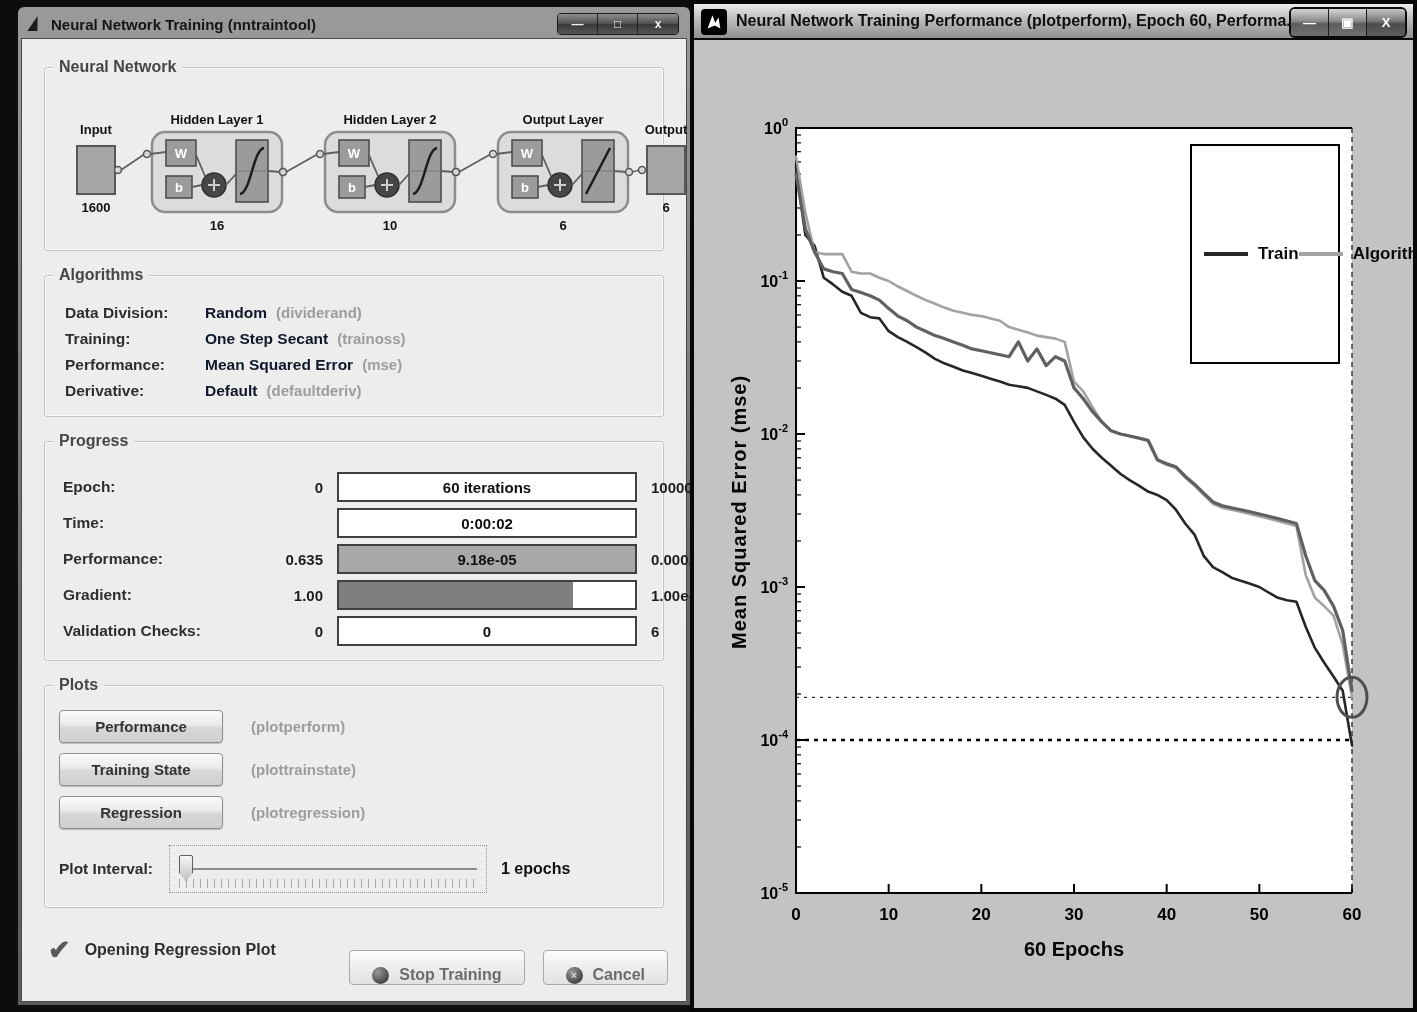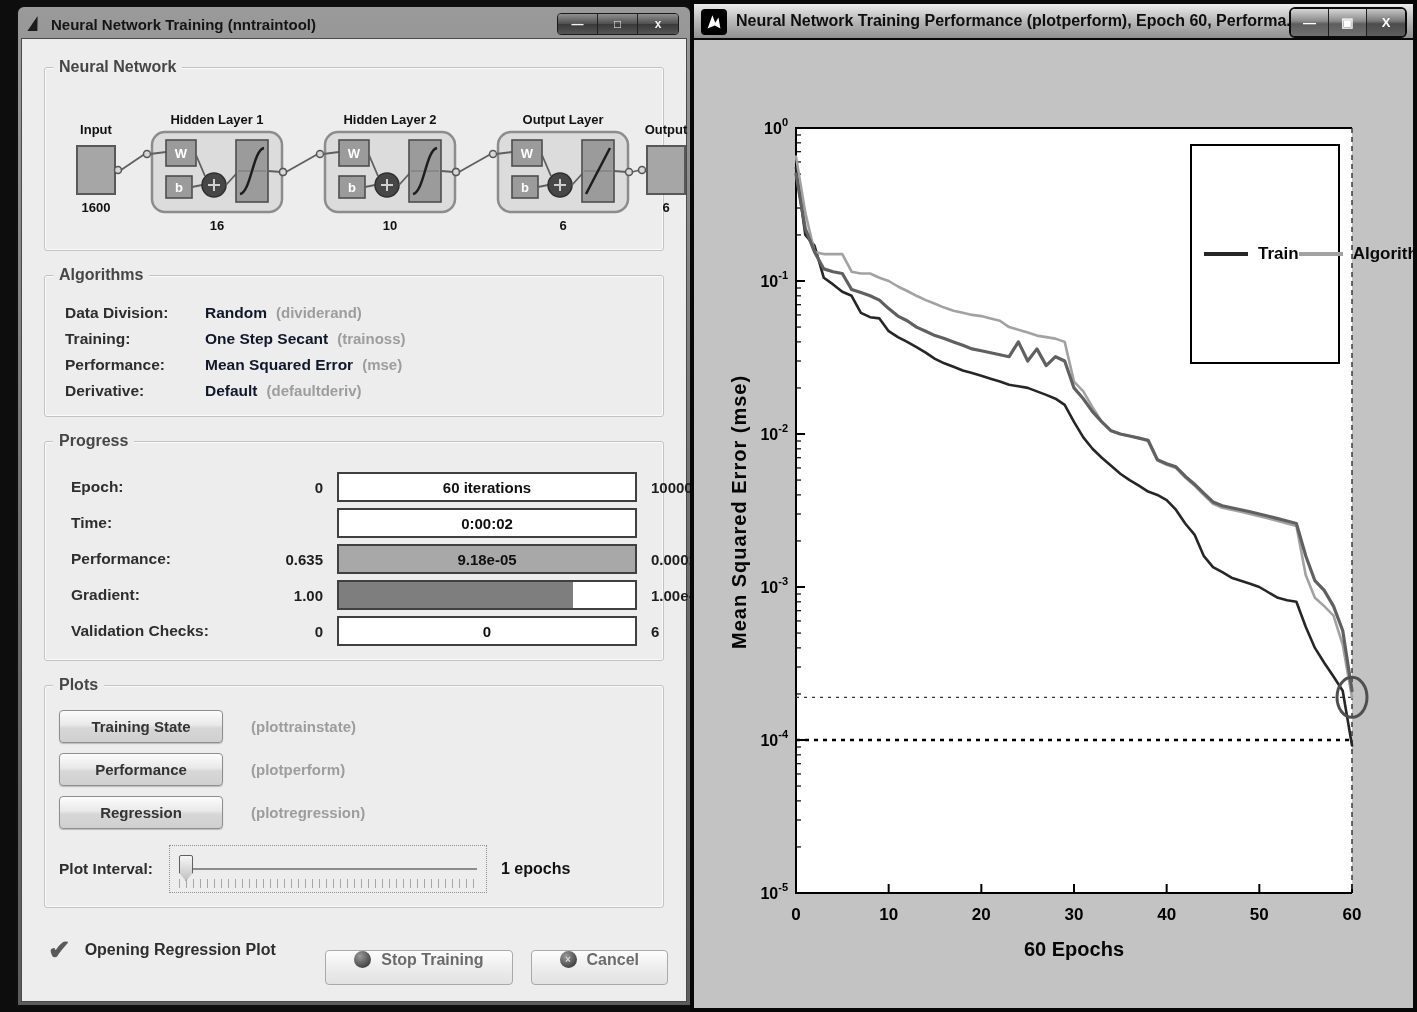--- a/index.html
+++ b/index.html
@@ -35,21 +35,21 @@
 
   
   #alg-rows { display:grid; grid-template-columns:140px 1fr; row-gap:8px; padding:4px 8px 6px 8px; }
   .alg-label { font-size:15.5px; font-weight:bold; color:#2e2e2e; }
   .alg-value { font-size:15.5px; font-weight:bold; color:#0f172a; }
   .alg-code  { font-size:15px; font-weight:bold; color:#9d9d9d; margin-left:9px; }
 
   
   #prog-rows { display:grid; grid-template-columns:192px 54px 300px 1fr;
                column-gap:14px; row-gap:6px; align-items:center; padding:6px 6px 4px 6px; }
-  .p-label { font-size:15.5px; font-weight:bold; color:#2e2e2e;margin-left:8px; }
+  .p-label { font-size:15.5px; font-weight:bold; color:#2e2e2e; }
   .p-min   { font-size:15px; font-weight:bold; color:#1d1d1d; text-align:right; }
   .p-max   { font-size:15px; font-weight:bold; color:#1d1d1d; }
   .p-bar   { position:relative; height:30px; border:2px solid #404040; background:#fff; }
   .p-fill  { position:absolute; left:0; top:0; bottom:0; }
   .p-text  { position:absolute; inset:0; display:flex; align-items:center; justify-content:center;
              font-size:15px; font-weight:bold; color:#101010; }
 
   
   .pb-row { display:flex; align-items:center; margin:0 0 10px 2px; }
   .plot-btn { width:164px; height:33px; border:1px solid #8e8e8e; border-radius:4px;
@@ -66,21 +66,21 @@
                   clip-path:polygon(0 0,100% 0,100% 68%,50% 100%,0 68%); border-radius:2px; }
   .slider-ticks { position:absolute; left:9px; right:9px; bottom:4px; height:9px;
                   background:repeating-linear-gradient(90deg,#a7a7a7 0 1px,transparent 1px 7px); }
   .interval-value { margin-left:14px; font-size:16px; font-weight:bold; color:#111; }
 
   
   .status-row { display:flex; align-items:center; gap:14px; margin:26px 0 0 14px; }
   .check { font-size:27px; font-weight:bold; color:#5a5a5a; }
   .status-text { font-size:16px; font-weight:bold; color:#2e2e2e; }
   .footer { position:absolute; right:18px; bottom:16px; display:flex; gap:18px; }
-  .foot-btn { height:35px; padding:0 28px; display:flex; align-items:flex-start; gap:10px;
+  .foot-btn { height:35px; padding:0 22px; display:flex; align-items:flex-end; gap:10px;
               border:1px solid #a9a9a9; border-radius:4px;
               background:linear-gradient(#fdfdfd,#ededed 50%,#e2e2e2);
               font-family:"Liberation Sans", sans-serif;
               font-size:16px; font-weight:bold; color:#6b6b6b; }
   .circ-ico { width:17px; height:17px; border-radius:50%;
               background:radial-gradient(circle at 35% 30%, #9a9a9a, #424242 75%);
               display:flex; align-items:center; justify-content:center;
               color:#d9d9d9; font-size:10px; font-weight:bold; line-height:1; }
 
   
@@ -272,26 +272,26 @@
             <span class="p-text">0</span>
           </div>
           <span class="p-max">6</span>
         </div>
     </div>
 
     <div class="group">
       <span class="group-hdr">Plots</span>
       <div id="plot-buttons">
           <div class="pb-row">
+            <button class="plot-btn">Performance</button>
+            <span class="pb-code">(plotperform)</span>
+          </div>
+          <div class="pb-row">
             <button class="plot-btn">Training State</button>
             <span class="pb-code">(plottrainstate)</span>
-          </div>
-          <div class="pb-row">
-            <button class="plot-btn">Performance</button>
-            <span class="pb-code">(plotperform)</span>
           </div>
           <div class="pb-row">
             <button class="plot-btn">Regression</button>
             <span class="pb-code">(plotregression)</span>
           </div>
         </div>
       <div class="interval-row">
         <span class="interval-label">Plot Interval:</span>
         <div class="slider-box">
           <div class="slider-track"></div>

